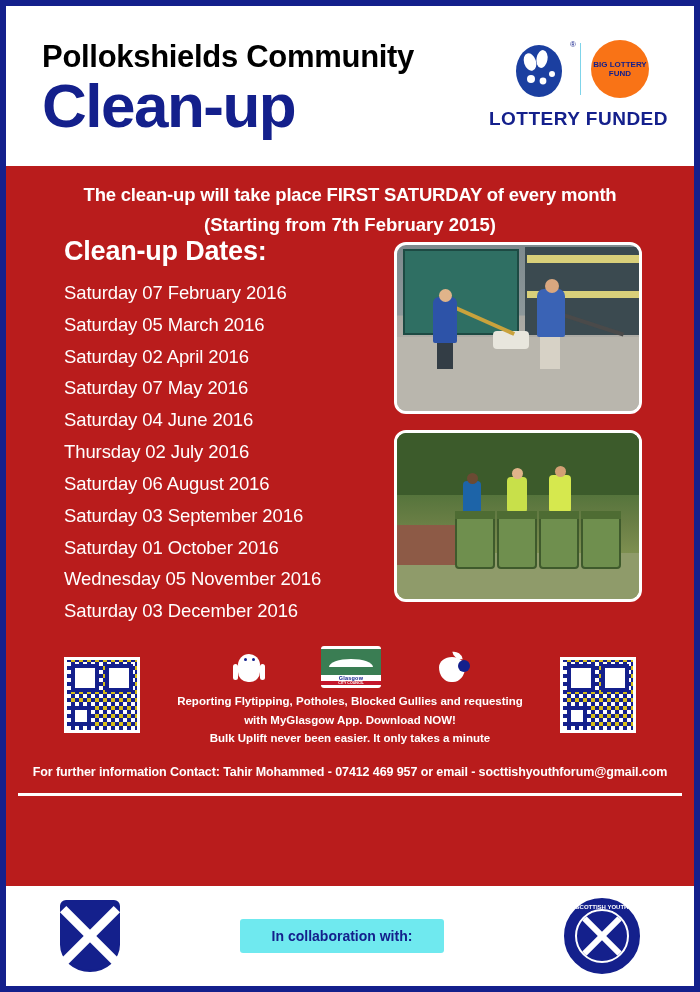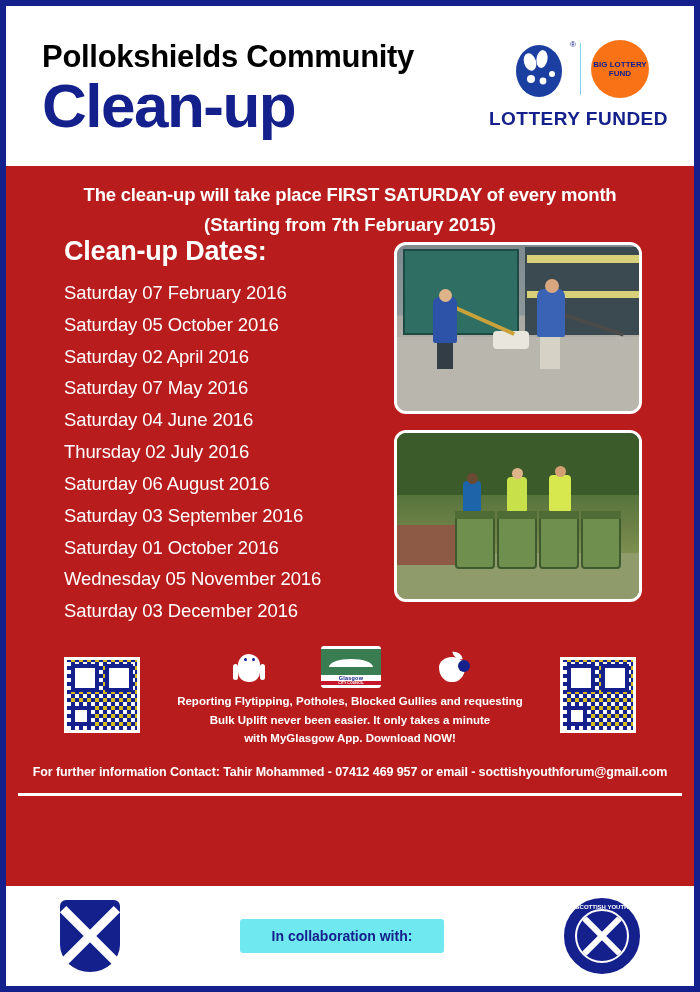--- a/index.html
+++ b/index.html
@@ -309,21 +309,21 @@
 
   <div class="body-area">
 
     <div class="intro1">The clean-up will take place FIRST SATURDAY of every month</div>
     <div class="intro2">(Starting from 7th February 2015)</div>
 
     <div class="content-row">
       <div class="dates-col">
         <div class="dates-heading">Clean-up Dates:</div>
         <div class="date-item">Saturday 07 February 2016</div>
-        <div class="date-item">Saturday 05 October 2016</div>
+        <div class="date-item">Saturday 05 March 2016</div>
         <div class="date-item">Saturday 02 April 2016</div>
         <div class="date-item">Saturday 07 May 2016</div>
         <div class="date-item">Saturday 04 June 2016</div>
         <div class="date-item">Thursday 02 July 2016</div>
         <div class="date-item">Saturday 06 August 2016</div>
         <div class="date-item">Saturday 03 September 2016</div>
         <div class="date-item">Saturday 01 October 2016</div>
         <div class="date-item">Wednesday 05 November 2016</div>
         <div class="date-item">Saturday 03 December 2016</div>
       </div>
@@ -392,22 +392,22 @@
             <div class="glasgow-name">Glasgow</div>
             <div class="glasgow-sub">CITY COUNCIL</div>
           </div>
           <div class="apple">
             <div class="apple-body"></div>
             <div class="apple-bite"></div>
             <div class="apple-leaf"></div>
           </div>
         </div>
         <div class="apps-text">Reporting Flytipping, Potholes, Blocked Gullies and requesting</div>
+        <div class="apps-text">with MyGlasgow App.  Download NOW!</div>
         <div class="apps-text">Bulk Uplift never been easier.  It only takes a minute</div>
-        <div class="apps-text">with MyGlasgow App.  Download NOW!</div>
       </div>
 
       <div class="qr">
           <span class="bl"></span>
         </div>
     </div>
 
     <div class="contact">For further information Contact: Tahir Mohammed - 07412 469 957 or email - socttishyouthforum@gmail.com</div>
     <div class="divider-line"></div>
   </div>

